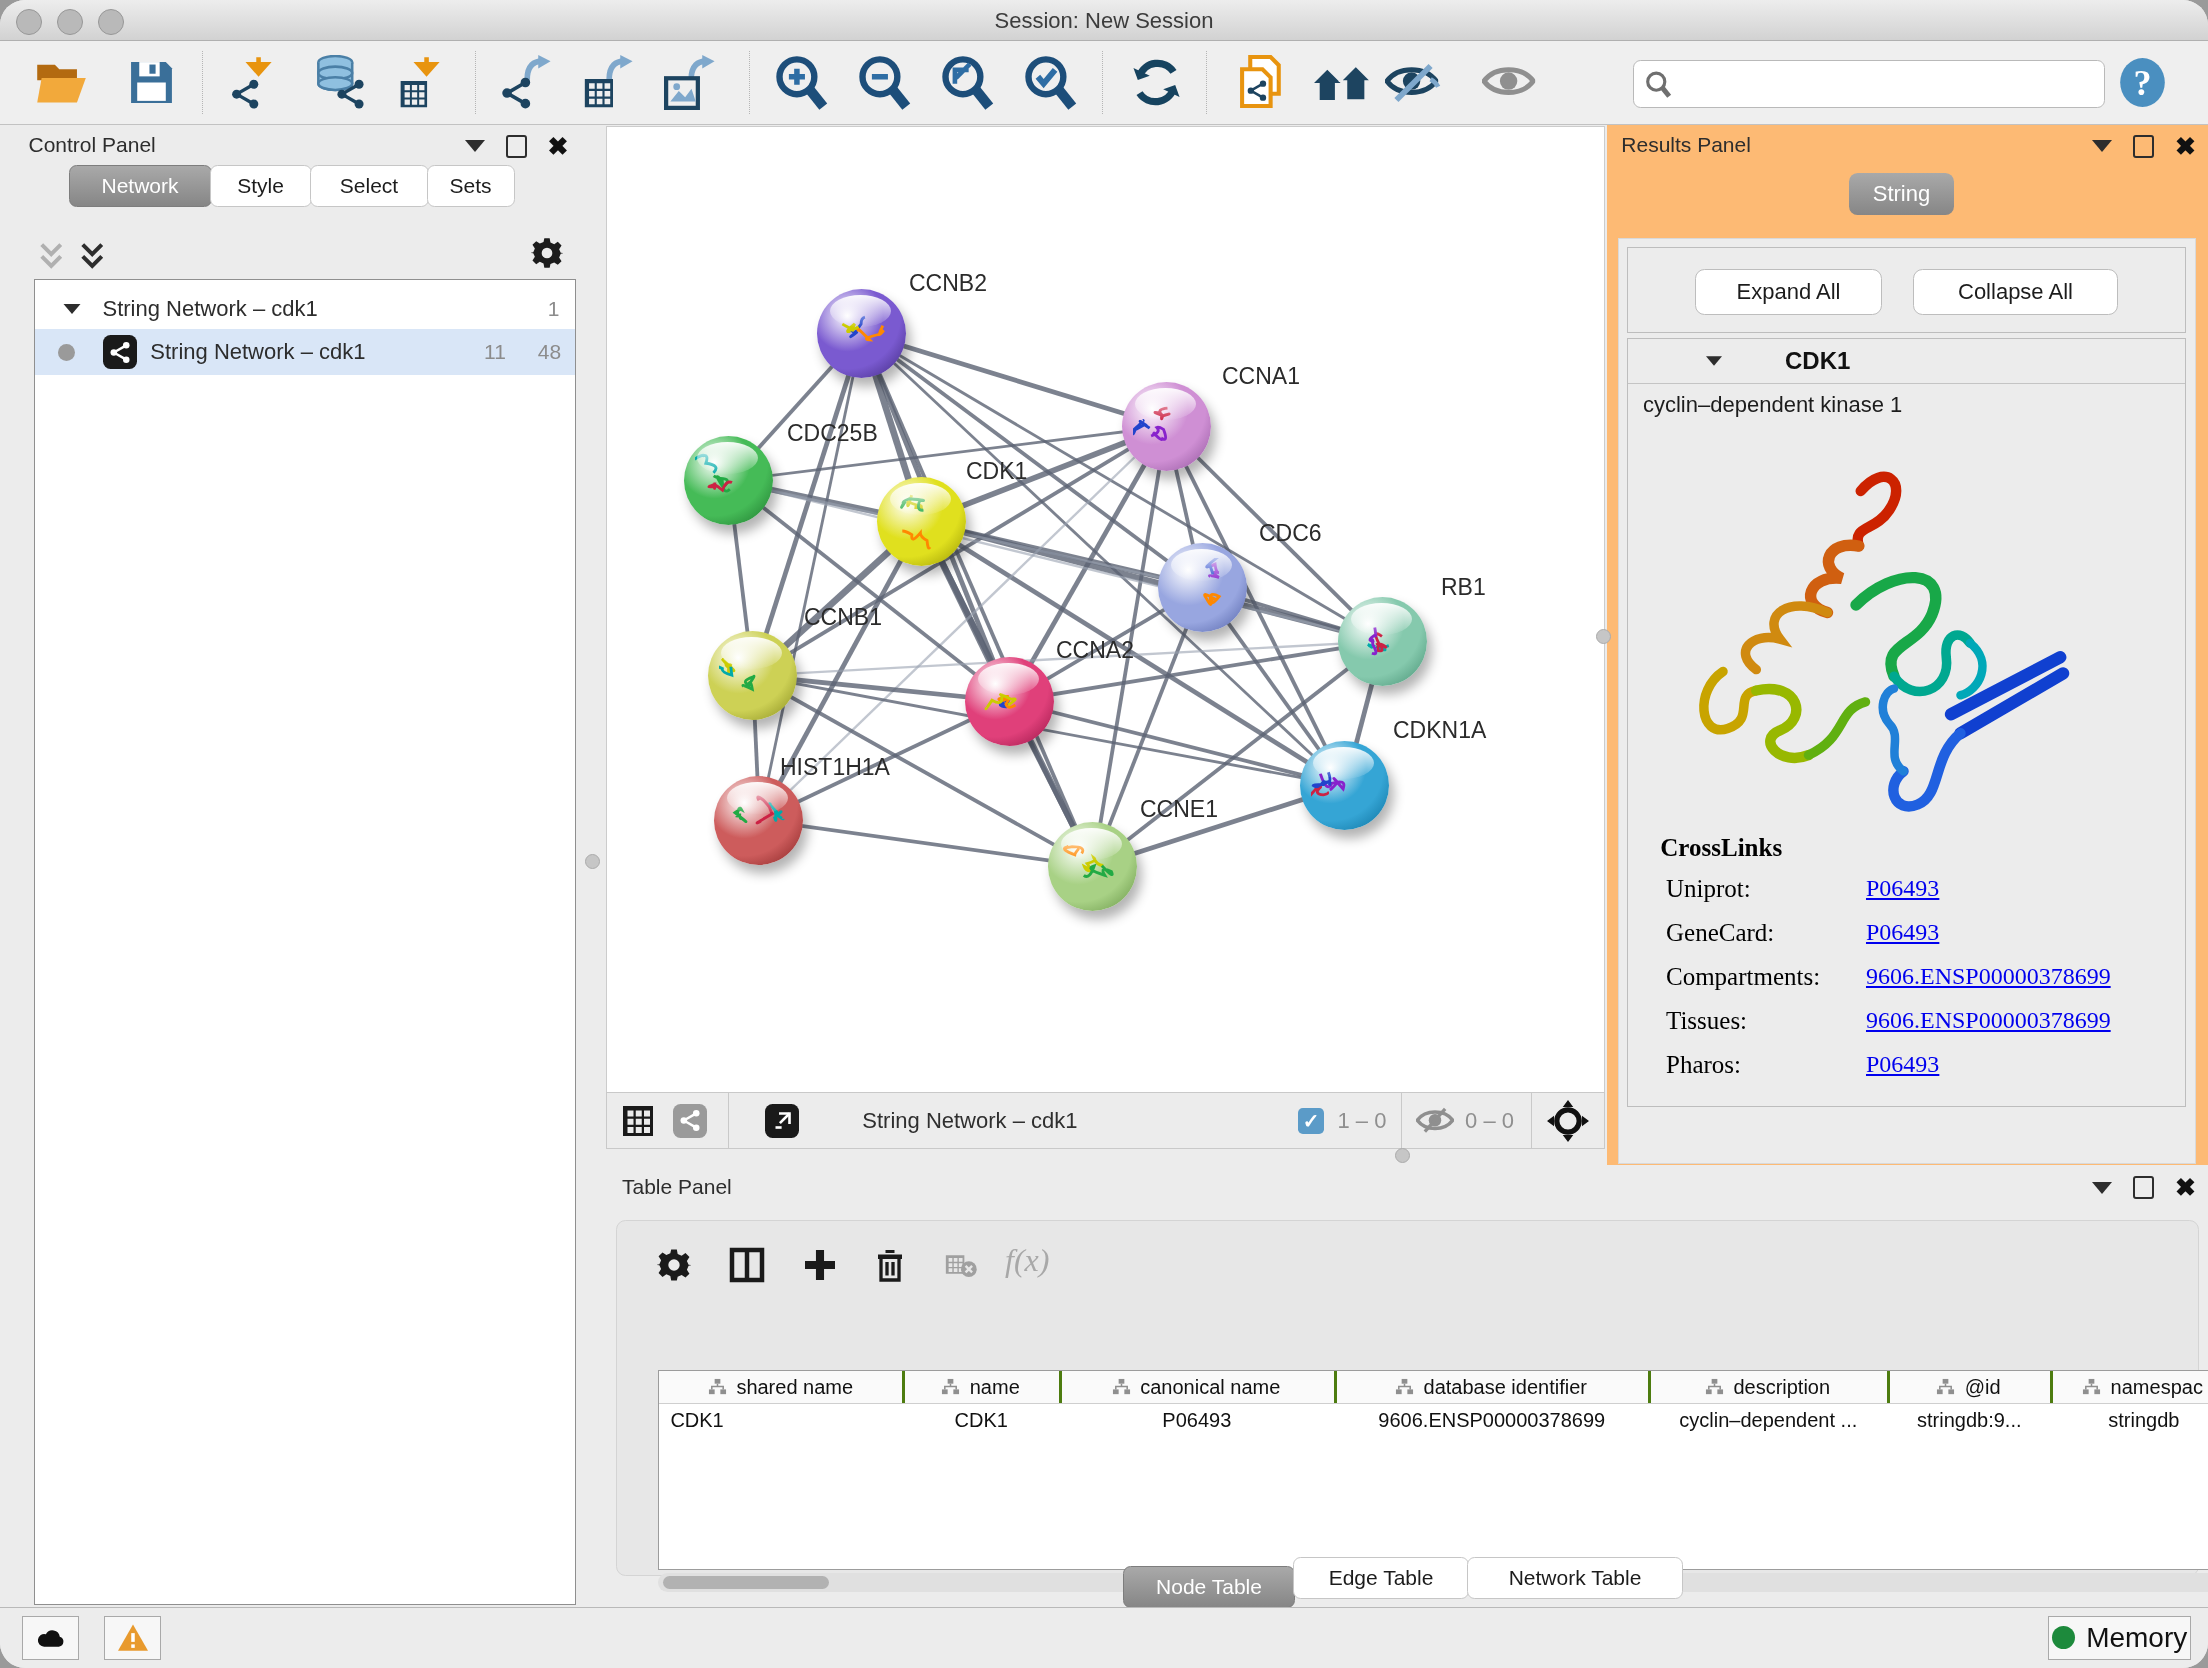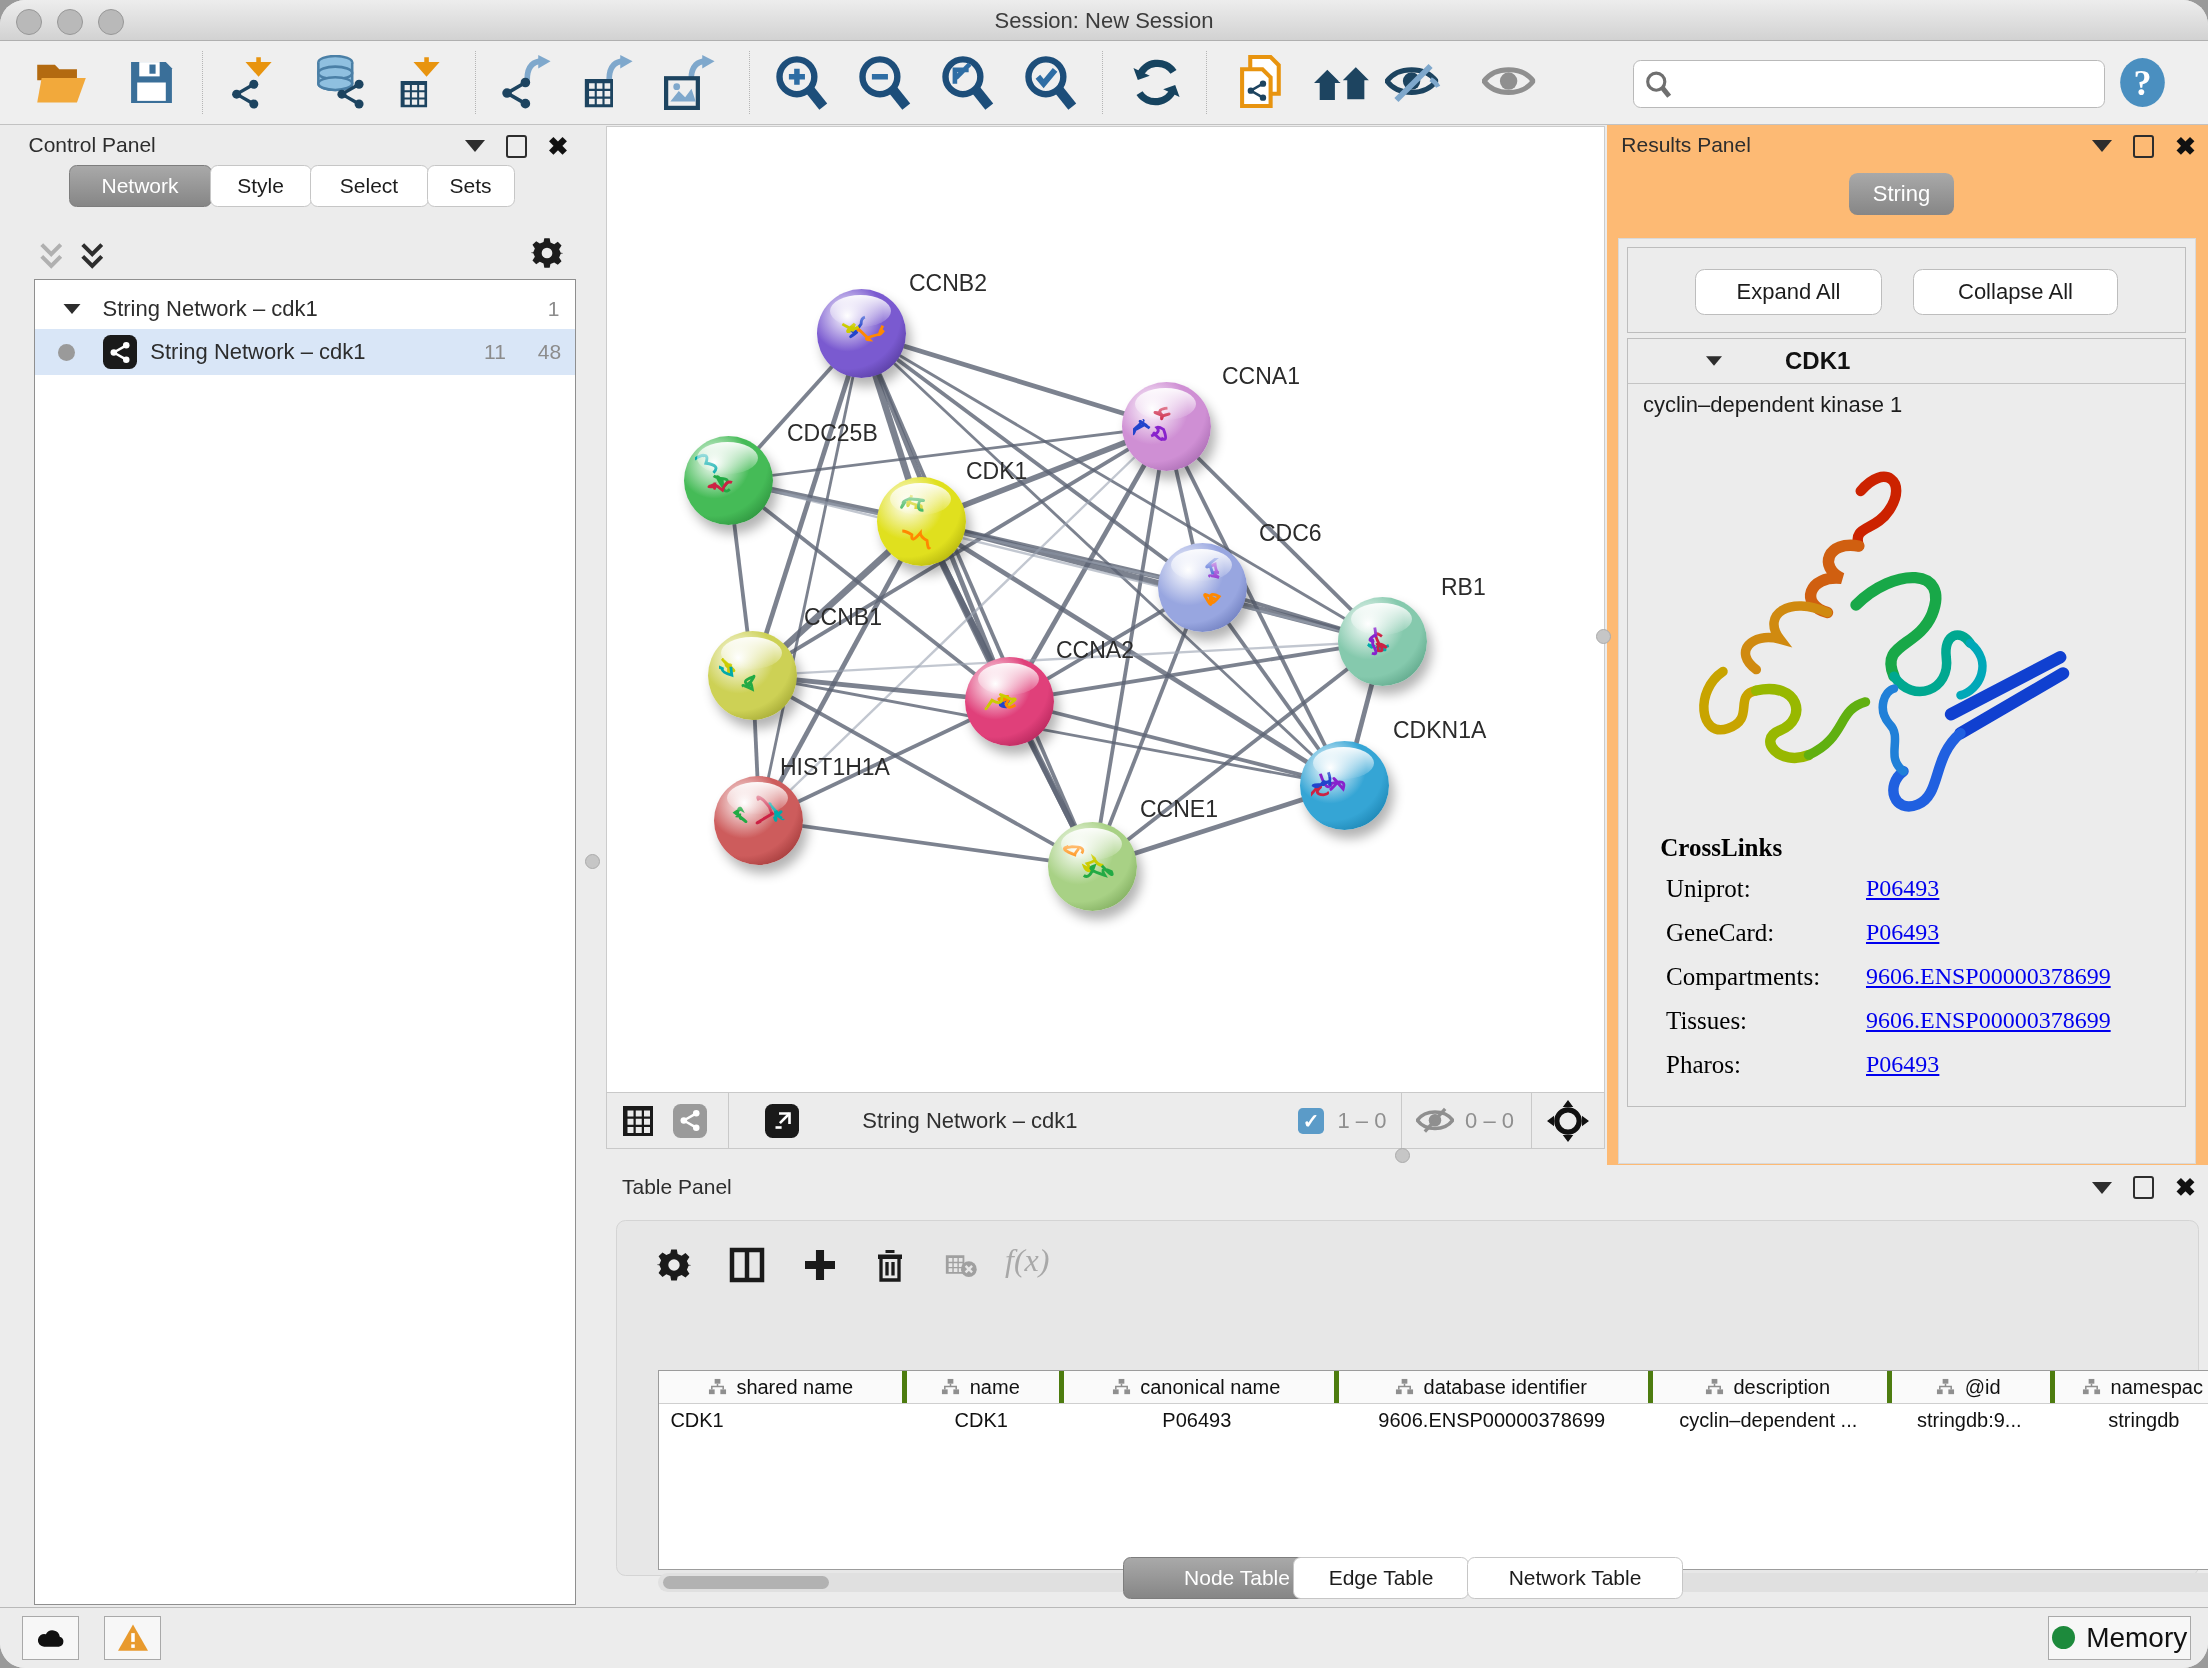--- a/index.html
+++ b/index.html
@@ -85,21 +85,21 @@
   .cl-link{font-size:24px;color:#0000ee;text-decoration:underline;}
   
   #table-panel{left:582px;top:1165px;width:1626px;height:442px;background:#ececec;}
   #table-inner{position:absolute;left:34px;top:55px;width:1581px;height:354px;background:#e7e7e7;
     border:1px solid #d4d4d4;border-radius:9.5px;}
   #node-table{position:absolute;left:41px;top:149px;width:1574px;height:198px;background:#ffffff;
     border:1.9px solid #9c9c9c;overflow:hidden;}
   #thead{position:absolute;left:0;top:0;width:100%;height:32px;background:#fafafa;
     border-bottom:1px solid #cfcfcf;}
   .th{position:absolute;top:0;height:32px;display:flex;align-items:center;justify-content:center;
-    gap:9.5px;border-right:5px solid #4d7c0f;font-size:20px;color:#111;overflow:hidden;}
+    gap:9.5px;border-right:3px solid #4d7c0f;font-size:20px;color:#111;overflow:hidden;}
   .td{position:absolute;top:38px;height:32px;font-size:20px;color:#111;overflow:hidden;
     white-space:nowrap;padding-left:3.8px;}
   #hscroll{position:absolute;left:41px;top:352px;width:1574px;height:19px;background:#e0e0e0;
     border-radius:9.5px;}
   #hthumb{position:absolute;left:4.8px;top:2.9px;width:166px;height:13.3px;background:#b2b2b2;border-radius:6.7px;}
   #table-tabs .tab{top:0;}
   
   #statusbar{left:0;top:1607px;width:2208px;height:61px;background:#ececec;border-top:1px solid #b9b9b9;}
   .sbtn{position:absolute;top:7.6px;height:42px;background:#f7f7f7;border:1.9px solid #a9a9a9;
     display:flex;align-items:center;justify-content:center;gap:11.4px;}
@@ -704,21 +704,21 @@
             <div class="td" style="left: 989px; width: 233px; text-align: center;">cyclin–dependent ...</div>
             <div class="td" style="left: 1228px; width: 157px; text-align: center;">stringdb:9...</div>
             <div class="td" style="left: 1391px; width: 180px; text-align: center;">stringdb</div>
           </div>
       </div>
       <div id="hscroll">
           <div id="hthumb"></div>
         </div>
     </div>
     <div id="table-tabs">
-        <div class="tab abs active" style="left: 541px; top: 392px; width: 170px; padding-left: 28px;">Node Table</div>
+        <div class="tab abs active" style="left: 541px; top: 401px; width: 170px;">Node Table</div>
         <div class="tab abs" style="left: 711px; top: 392px; width: 174px;">Edge Table</div>
         <div class="tab abs" style="left: 885px; top: 392px; width: 214px;">Network Table</div>
       </div>
   </div>
 
   <div id="statusbar" class="abs">
     <div class="sbtn" style="left:22px;width:55px">
       <svg width="32" height="23" viewBox="0 0 28 18" fill="#111">
           <path d="M8 17 a5.5 5.5 0 1 1 1.5-10.8 a6.5 6.5 0 0 1 12.2 2.2 a4.4 4.4 0 0 1 -0.8 8.6z"></path>
         </svg>

